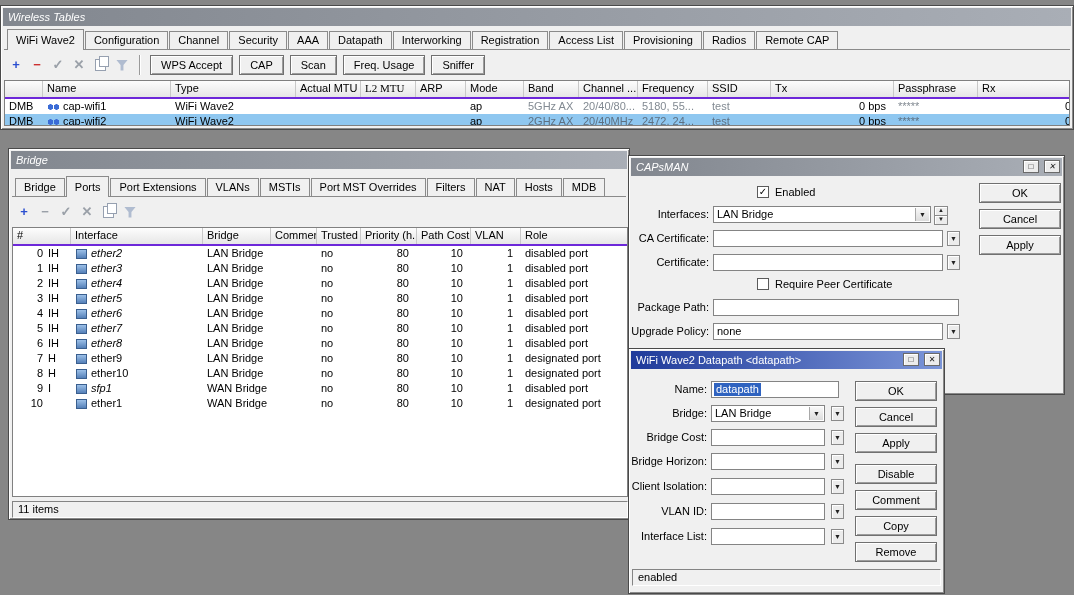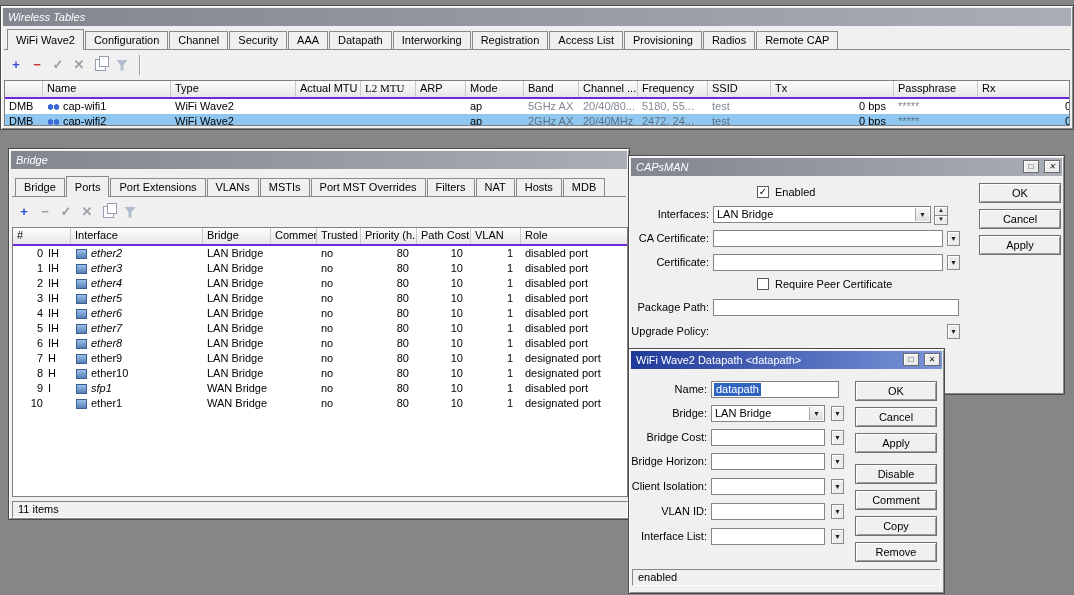--- a/index.html
+++ b/index.html
@@ -105,20 +105,27 @@
     </div>
   <div class="tabline" style="left:3px;right:3px;top:43px;"></div>
   <div class="toolbar" style="left:7px;top:48px;right:3px;">
     <span class="ticon add">+</span>
     <span class="ticon del">−</span>
     <span class="ticon gray">✓</span>
     <span class="ticon gray">✕</span>
     <span class="copyicon"></span>
     <span class="funnel"></span>
     <span class="vdiv"></span>
+    <span class="btnrow" id="wt-btns">
+        <div class="tbtn">WPS Accept</div>
+        <div class="tbtn">CAP</div>
+        <div class="tbtn">Scan</div>
+        <div class="tbtn">Freq. Usage</div>
+        <div class="tbtn">Sniffer</div>
+      </span>
   </div>
   <div class="twrap" style="left:3px;right:3px;top:74px;bottom:3px;">
     <div class="thead" id="wt-header">
         <div class="hcell" style="width: 38px;"></div>
         <div class="hcell" style="width: 128px;">Name</div>
         <div class="hcell" style="width: 125px;">Type</div>
         <div class="hcell" style="width: 65px;">Actual MTU</div>
         <div class="hcell" style="width: 55px; font-family: Liberation Serif, serif;">L2 MTU</div>
         <div class="hcell" style="width: 50px;">ARP</div>
         <div class="hcell" style="width: 58px;">Mode</div>
@@ -404,20 +411,23 @@
 
   <div class="checkbox" style="left:128px;top:122px;"></div>
   <span class="clabel" style="left:146px;top:121px;">Require Peer Certificate</span>
 
   <span class="flabel" style="left:0;top:143px;width:80px;">Package Path:</span>
   <div class="finput" style="left:84px;top:143px;width:246px;">
     <span class="fval"></span>
   </div>
 
   <span class="flabel" style="left:0;top:167px;width:80px;">Upgrade Policy:</span>
+  <div class="finput" style="left:84px;top:167px;width:230px;">
+    <span class="fval">none</span>
+  </div>
   <div class="extarrow" style="left:318px;top:168px;">▼</div>
 
   <div id="cm-btns">
       <div class="btn" style="left: 350px; top: 27px; width: 82px;">OK</div>
       <div class="btn" style="left: 350px; top: 53px; width: 82px;">Cancel</div>
       <div class="btn" style="left: 350px; top: 79px; width: 82px;">Apply</div>
     </div>
 </div>
 
 <div class="win" style="left:628px;top:348px;width:317px;height:246px;z-index:3">

